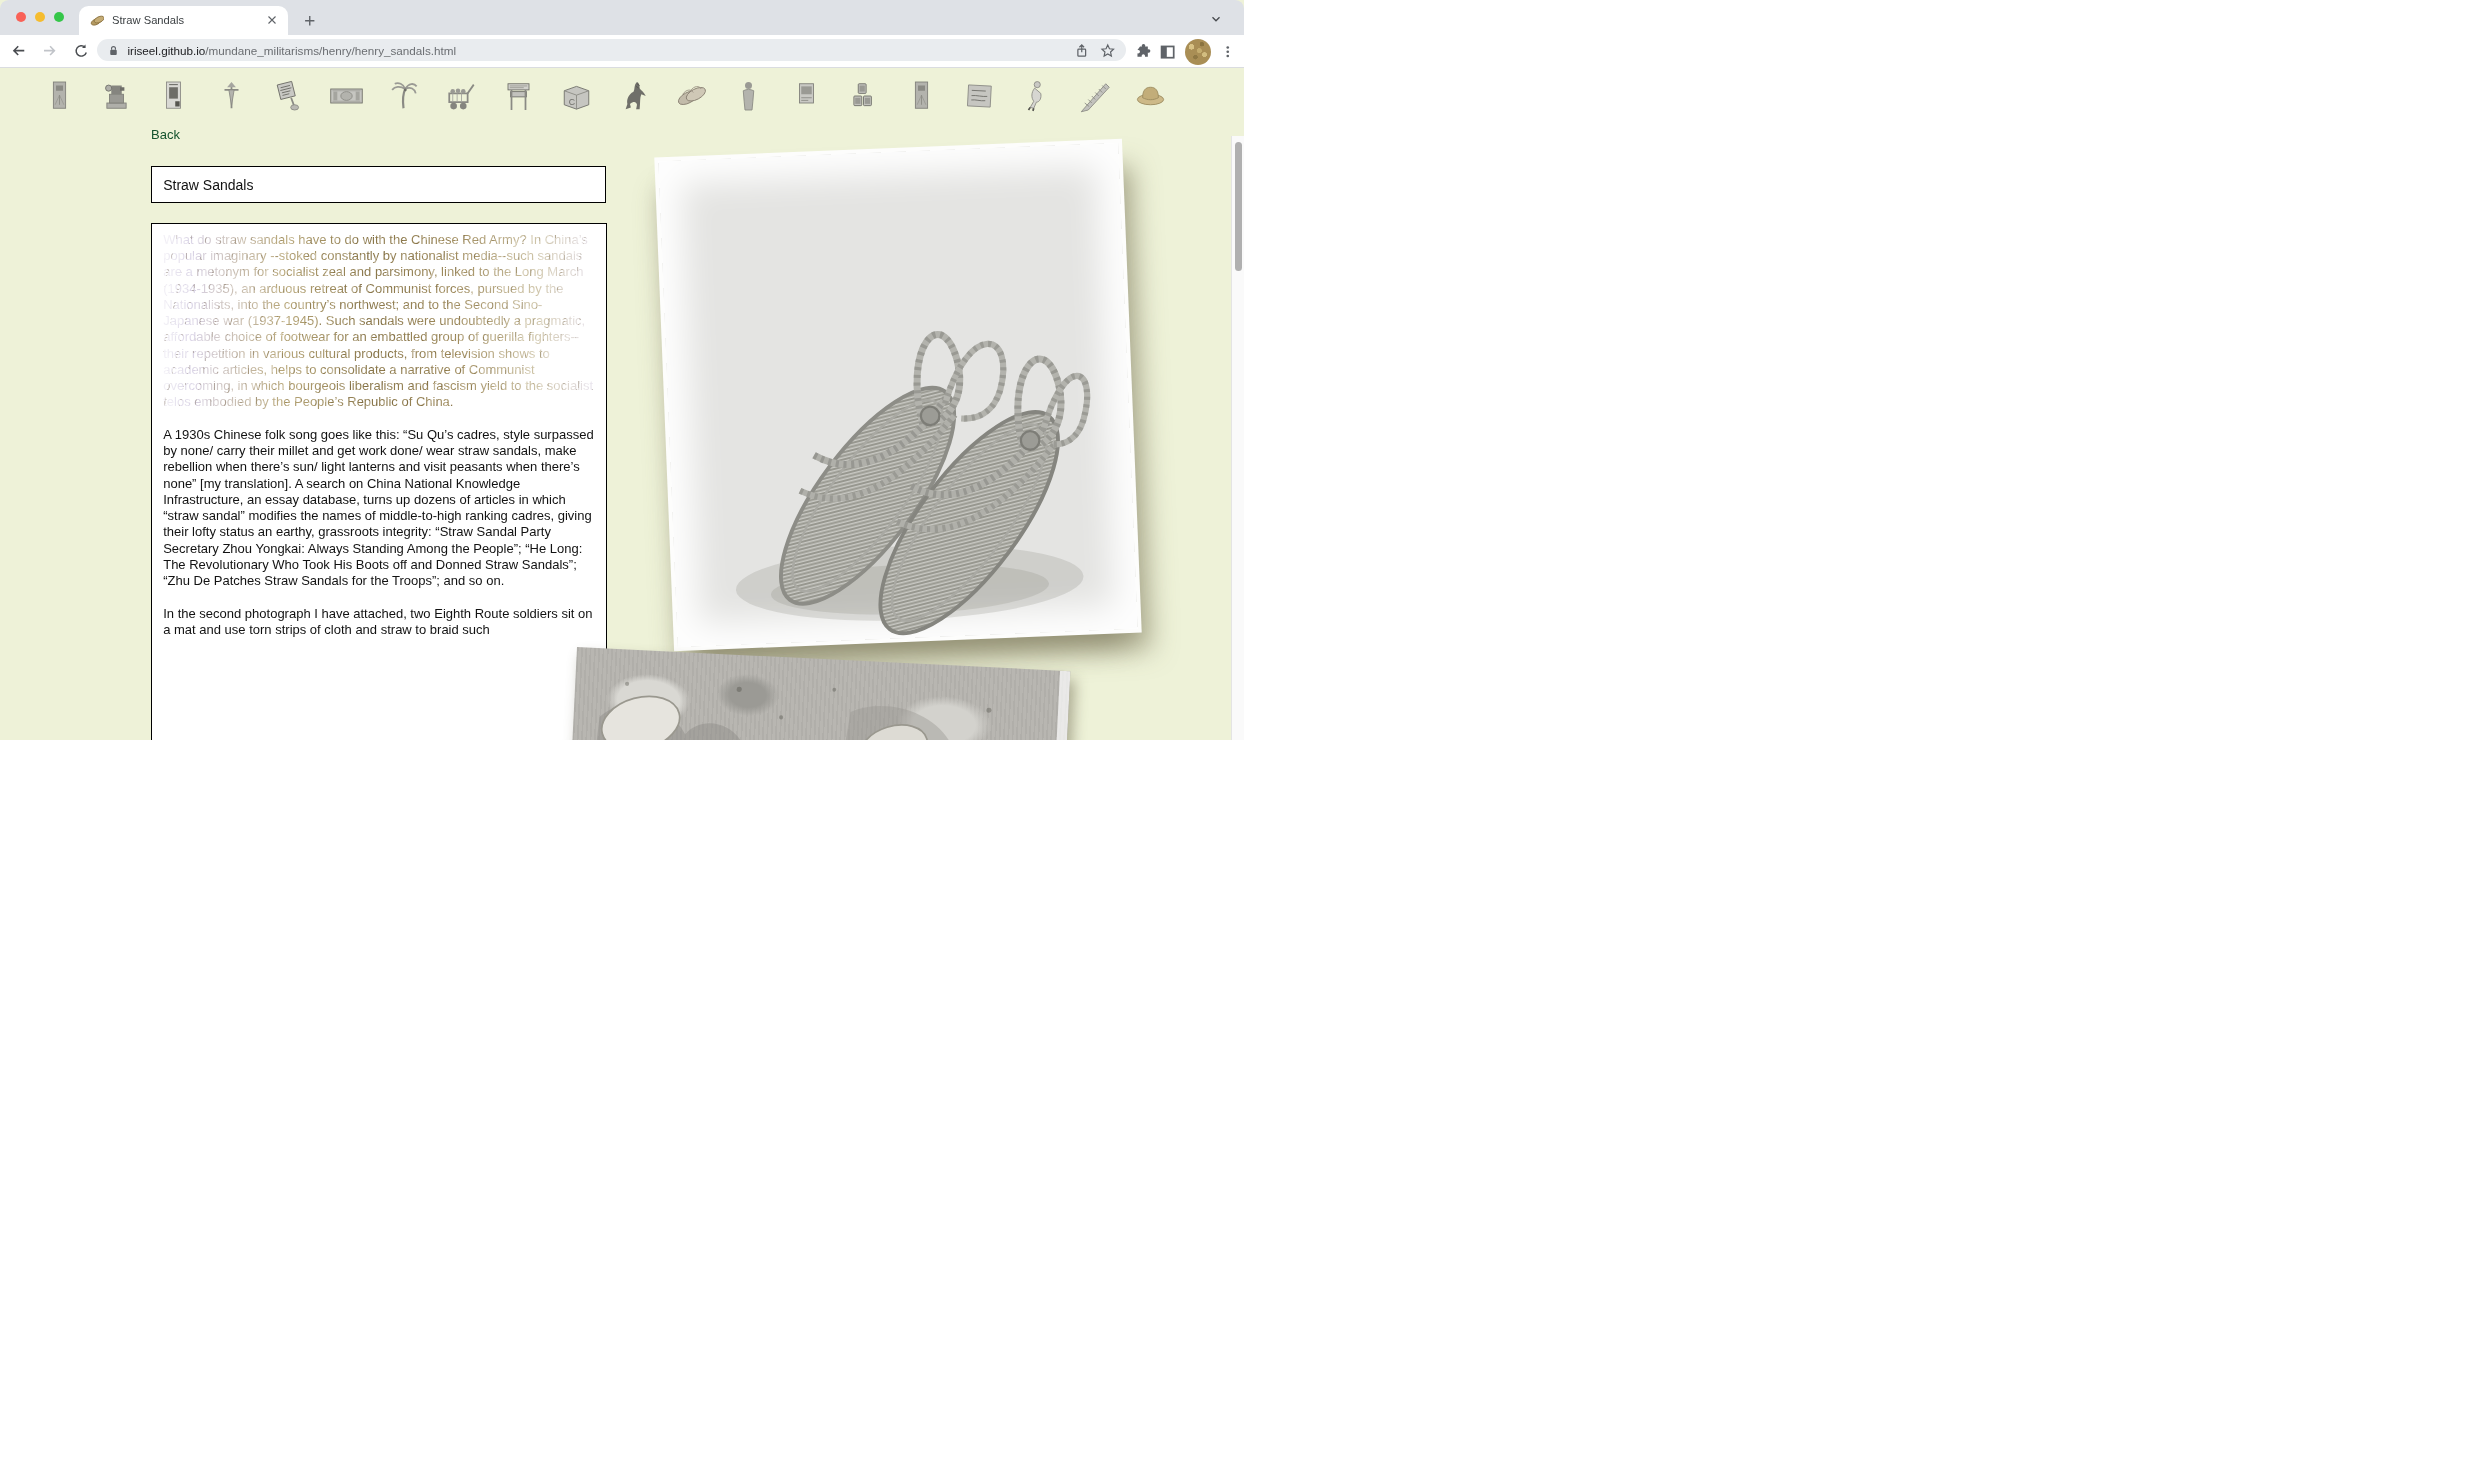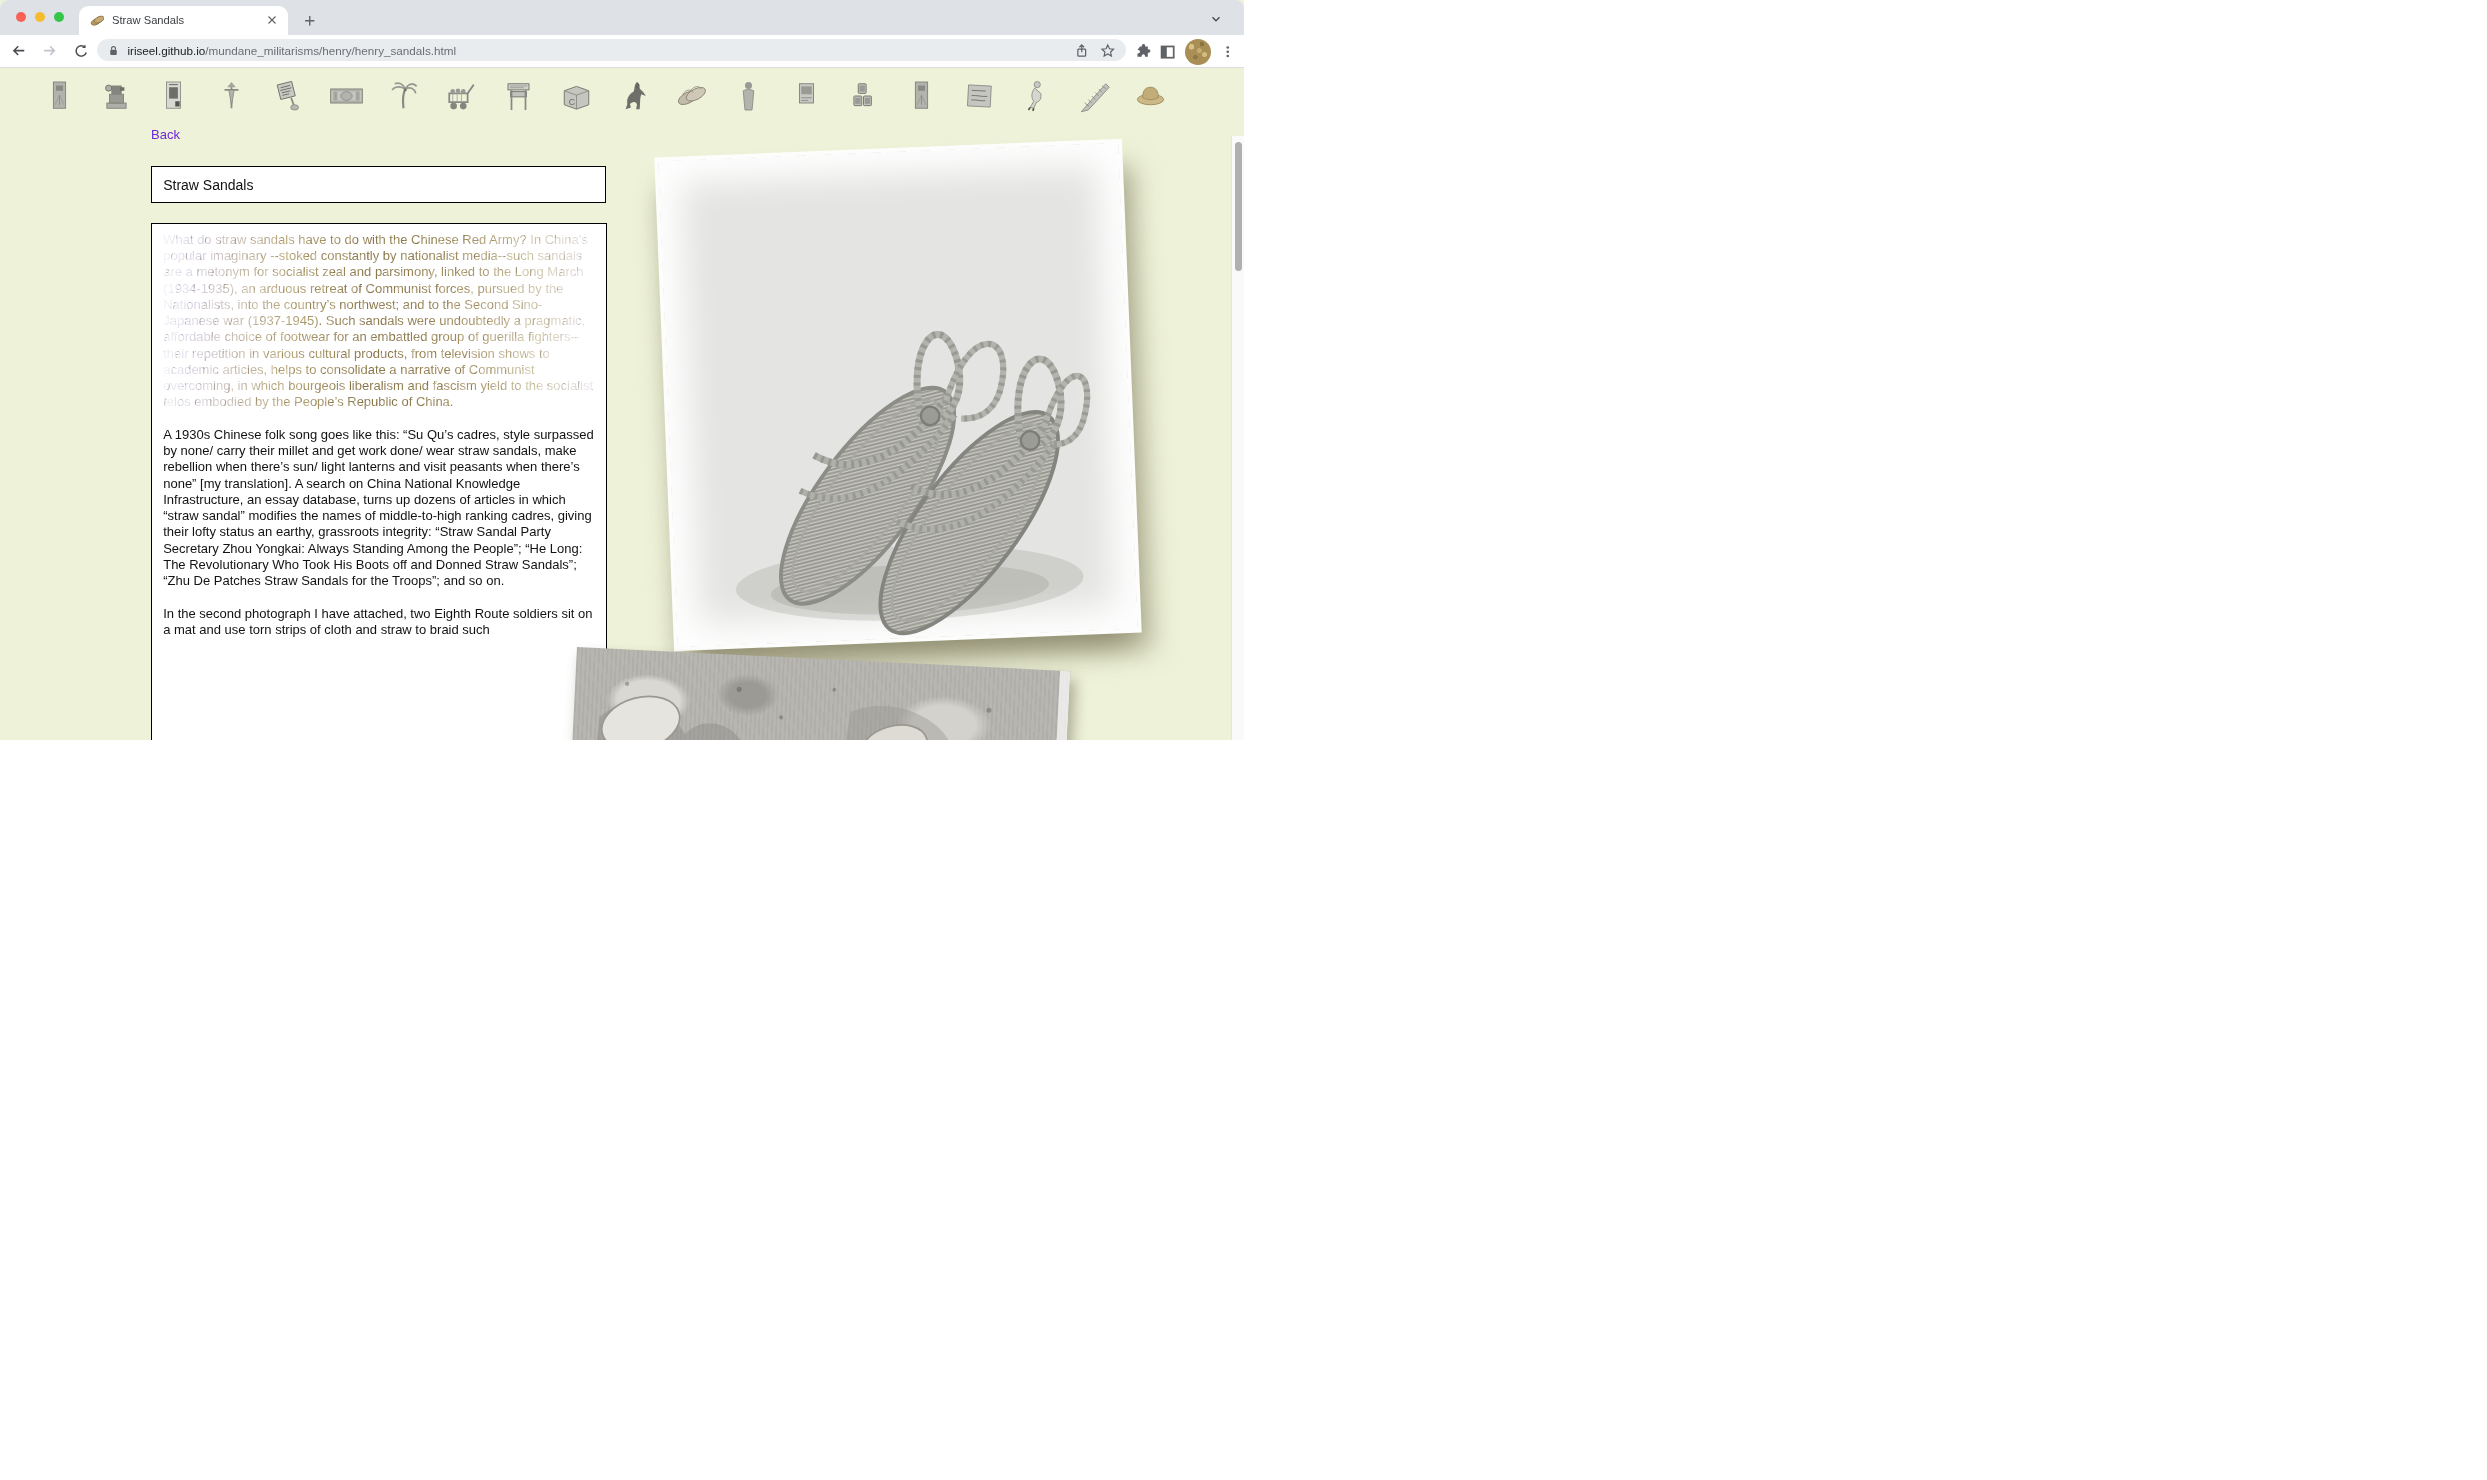--- a/index.html
+++ b/index.html
@@ -44,21 +44,21 @@
       radial-gradient(circle at 55% 45%, #c4ac6e 0 12%, rgba(0,0,0,0) 13%);
   }
 
   
   .page { position:absolute; left:0; top:68px; width:100%; height:672px; background:#eef2d8; }
 
   .thumb-row { position:absolute; left:0; top:5.2px; width:1225px; display:flex;
                justify-content:space-between; padding:0 55px 0 40px; align-items:center; height:45px; }
   .thumb { width:38px; height:41px; display:flex; align-items:center; justify-content:center; cursor:pointer; }
 
-  .back-link { position:absolute; left:151px; top:59px; font-size:13px; color:#6d28d9;
+  .back-link { position:absolute; left:151px; top:59px; font-size:13px; color:#14532d;
                cursor:pointer; }
 
   .title-box { position:absolute; left:151px; top:98px; width:455px; height:37px; background:#fff;
                border:1.7px solid #000; display:flex; align-items:center; padding-left:11.2px;
                font-size:14px; color:#111; }
 
   .article-box { position:absolute; left:151px; top:155px; width:456px; height:656px; background:#fff;
                  border:1.7px solid #000; padding:7.8px 11.2px; font-size:13px; line-height:1.25; color:#121212; z-index:1; }
   .article-box p { margin:0 0 16.4px 0; }
 

